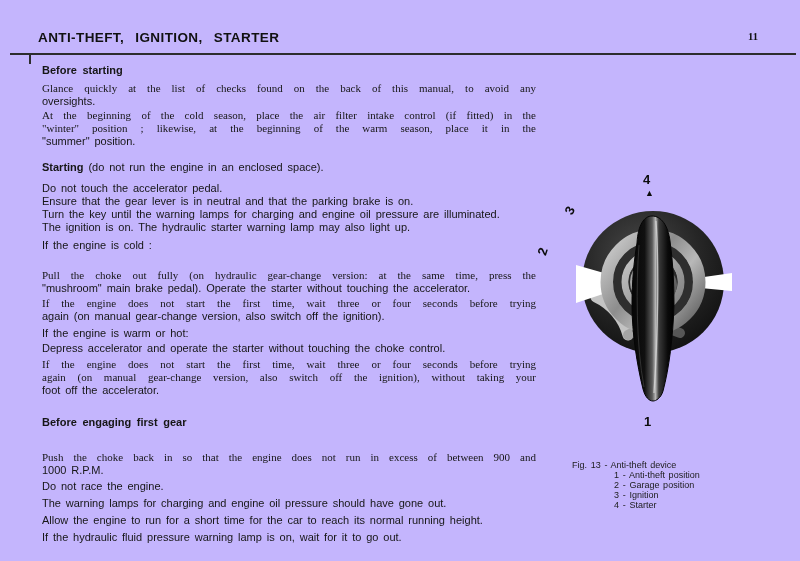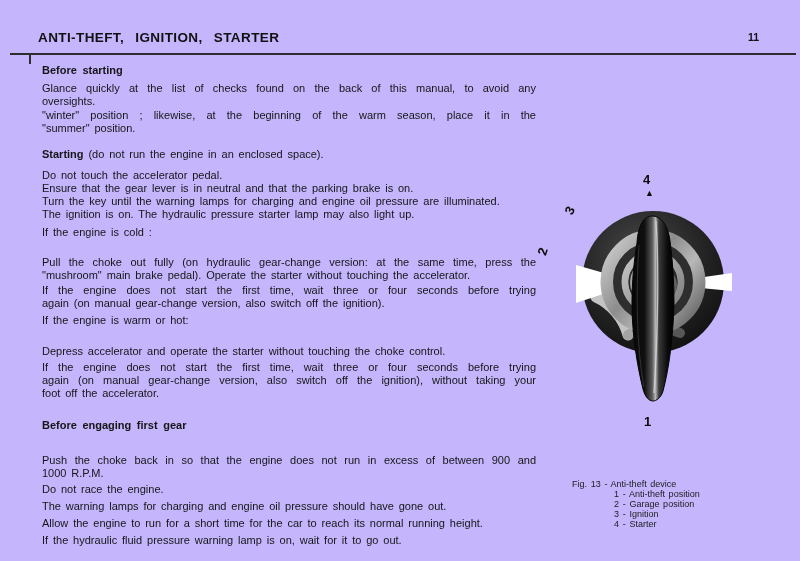--- a/index.html
+++ b/index.html
@@ -5,37 +5,37 @@
   html,body{margin:0;padding:0;background:#e8e8e8;}
   .page{
     position:relative;width:800px;height:561px;background:#c4b5fd;overflow:hidden;
     font-family:"Liberation Sans","DejaVu Sans",sans-serif;color:#161616;
   }
   
   .hdr-title{
     position:absolute;left:38px;top:30px;font-size:13.5px;font-weight:bold;
     letter-spacing:.4px;word-spacing:7px;color:#111;
   }
-  .hdr-num{position:absolute;left:748px;top:31px;font-size:10.5px;font-weight:bold;color:#111;}
+  .hdr-num{position:absolute;left:748px;top:31px;font-size:10.5px;font-weight:bold;color:#111;font-family:Liberation Serif, serif;}
   .hdr-rule{position:absolute;left:10px;top:53px;width:786px;height:2px;background:#2d2d2d;}
   .hdr-tick{position:absolute;left:29px;top:53px;width:2px;height:11px;background:#2d2d2d;}
   
   .article{position:absolute;left:42px;top:58px;width:494px;font-size:11px;line-height:13px;}
   .blk{word-spacing:1.8px;}
   .blk.heading{font-weight:bold;word-spacing:2.5px;}
   .bold{font-weight:bold;}
-  .jl{text-align:justify;text-align-last:justify;}
+  .jl{text-align:justify;text-align-last:justify;font-family:Liberation Serif, serif;}
   .pl{white-space:nowrap;}
   
   .knob{position:absolute;left:540px;top:165px;width:230px;height:270px;}
   .flabel{position:absolute;font-size:13px;font-weight:bold;color:#0c0c0c;}
   .fpointer{position:absolute;font-size:9px;color:#0c0c0c;}
   .rot3{transform:rotate(-62deg);}
   .rot2{transform:rotate(-72deg);}
-  .caption{position:absolute;left:572px;top:479px;width:215px;font-size:9px;line-height:10px;color:#1c1c1c;word-spacing:1.2px;}
+  .caption{position:absolute;left:572px;top:460px;width:215px;font-size:9px;line-height:10px;color:#1c1c1c;word-spacing:1.2px;}
   .cap-items{margin-left:42px;}
 </style>
 </head>
 <body>
 
 <div class="page">
 
   <div class="hdr-title">ANTI-THEFT, IGNITION, STARTER</div>
   <div class="hdr-num">11</div>
   <div class="hdr-rule"></div>
@@ -43,45 +43,46 @@
 
   <div class="article">
     <div class="blk heading" style="margin-top:6px">
         <div class="pl">Before starting</div>
       </div>
     <div class="blk" style="margin-top:5px">
         <div class="jl">Glance quickly at the list of checks found on the back of this manual, to avoid any</div>
         <div class="pl">oversights.</div>
       </div>
     <div class="blk" style="margin-top:1px">
+        <div class="jl">At the beginning of the cold season, place the air filter intake control (if fitted) in the</div>
         <div class="jl">"winter" position ; likewise, at the beginning of the warm season, place it in the</div>
         <div class="pl">"summer" position.</div>
       </div>
     <div class="blk" style="margin-top:13px"><span class="bold">Starting</span><span> (do not run the engine in an enclosed space).</span></div>
     <div class="blk" style="margin-top:8px">
         <div class="pl">Do not touch the accelerator pedal.</div>
         <div class="pl">Ensure that the gear lever is in neutral and that the parking brake is on.</div>
         <div class="pl">Turn the key until the warning lamps for charging and engine oil pressure are illuminated.</div>
-        <div class="pl">The ignition is on.  The hydraulic pressure starter lamp may also light up.</div>
+        <div class="pl">The ignition is on.  The hydraulic starter warning lamp may also light up.</div>
       </div>
     <div class="blk" style="margin-top:5px">
         <div class="pl">If the engine is cold :</div>
       </div>
     <div class="blk" style="margin-top:17px">
         <div class="jl">Pull the choke out fully (on hydraulic gear-change version: at the same time, press the</div>
         <div class="pl">"mushroom" main brake pedal).  Operate the starter without touching the accelerator.</div>
       </div>
     <div class="blk" style="margin-top:2px">
         <div class="jl">If the engine does not start the first time, wait three or four seconds before trying</div>
         <div class="pl">again (on manual gear-change version, also switch off the ignition).</div>
       </div>
     <div class="blk" style="margin-top:4px">
         <div class="pl">If the engine is warm or hot:</div>
       </div>
-    <div class="blk" style="margin-top:18px">
+    <div class="blk" style="margin-top:2px">
         <div class="pl">Depress accelerator and operate the starter without touching the choke control.</div>
       </div>
     <div class="blk" style="margin-top:3px">
         <div class="jl">If the engine does not start the first time, wait three or four seconds before trying</div>
         <div class="jl">again (on manual gear-change version, also switch off the ignition), without taking your</div>
         <div class="pl">foot off the accelerator.</div>
       </div>
     <div class="blk heading" style="margin-top:19px">
         <div class="pl">Before engaging first gear</div>
       </div>

